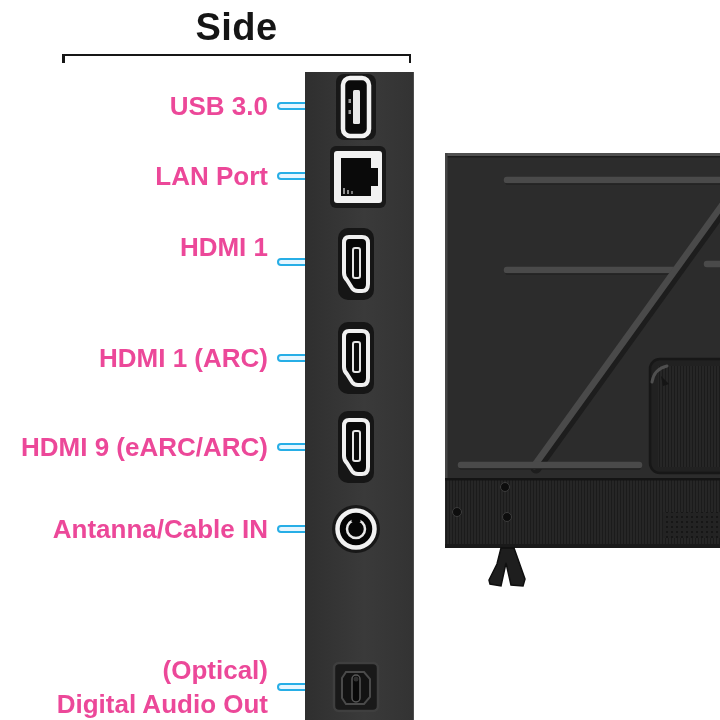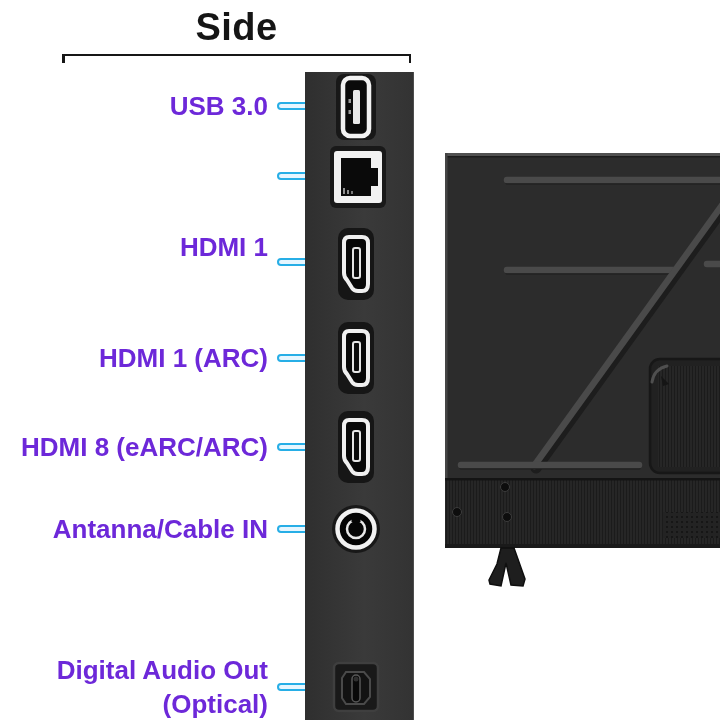--- a/index.html
+++ b/index.html
@@ -21,46 +21,47 @@
     background:linear-gradient(90deg,#2f2f2f,#3a3a3a 55%,#333333);
     border-right:1px solid #4d4d4d;
   }
   .port{position:absolute;}
   .leader{
     position:absolute;left:277px;width:58px;height:4px;
     background:#e6f6ff;border:2px solid #27aee6;border-radius:4px;
   }
   .plabel{
     position:absolute;right:452px;transform:translateY(-50%);
-    font-size:26px;font-weight:600;color:#6d28d9;white-space:nowrap;
+    font-size:26px;font-weight:600;color:#ec4899;white-space:nowrap;
   }
   .plabel.multiline{text-align:right;line-height:34px;}
   .plabel.multiline span{display:block;}
   .tv{position:absolute;left:445px;top:140px;width:300px;height:440px;}
 </style>
 </head>
 <body>
 
 <div class="canvas">
 
   <div class="title">Side</div>
   <div class="bracket">
     <div class="bar"></div>
     <div class="tick left"></div>
     <div class="tick right"></div>
   </div>
 
   <div class="plabel" style="top:96px">USB 3.0</div>
+  <div class="plabel" style="top:166px">LAN Port</div>
   <div class="plabel" style="top:237px">HDMI 1</div>
   <div class="plabel" style="top:348px">HDMI 1 (ARC)</div>
-  <div class="plabel" style="top:437px">HDMI 8 (eARC/ARC)</div>
+  <div class="plabel" style="top:437px">HDMI 9 (eARC/ARC)</div>
   <div class="plabel" style="top:519px">Antanna/Cable IN</div>
   <div class="plabel multiline" style="top:677px">
+    <span>(Optical)</span>
     <span>Digital Audio Out</span>
-    <span>(Optical)</span>
   </div>
 
   <div class="leader" style="top:92px"></div>
   <div class="leader" style="top:162px"></div>
   <div class="leader" style="top:248px"></div>
   <div class="leader" style="top:344px"></div>
   <div class="leader" style="top:433px"></div>
   <div class="leader" style="top:515px"></div>
   <div class="leader" style="top:673px"></div>
 

